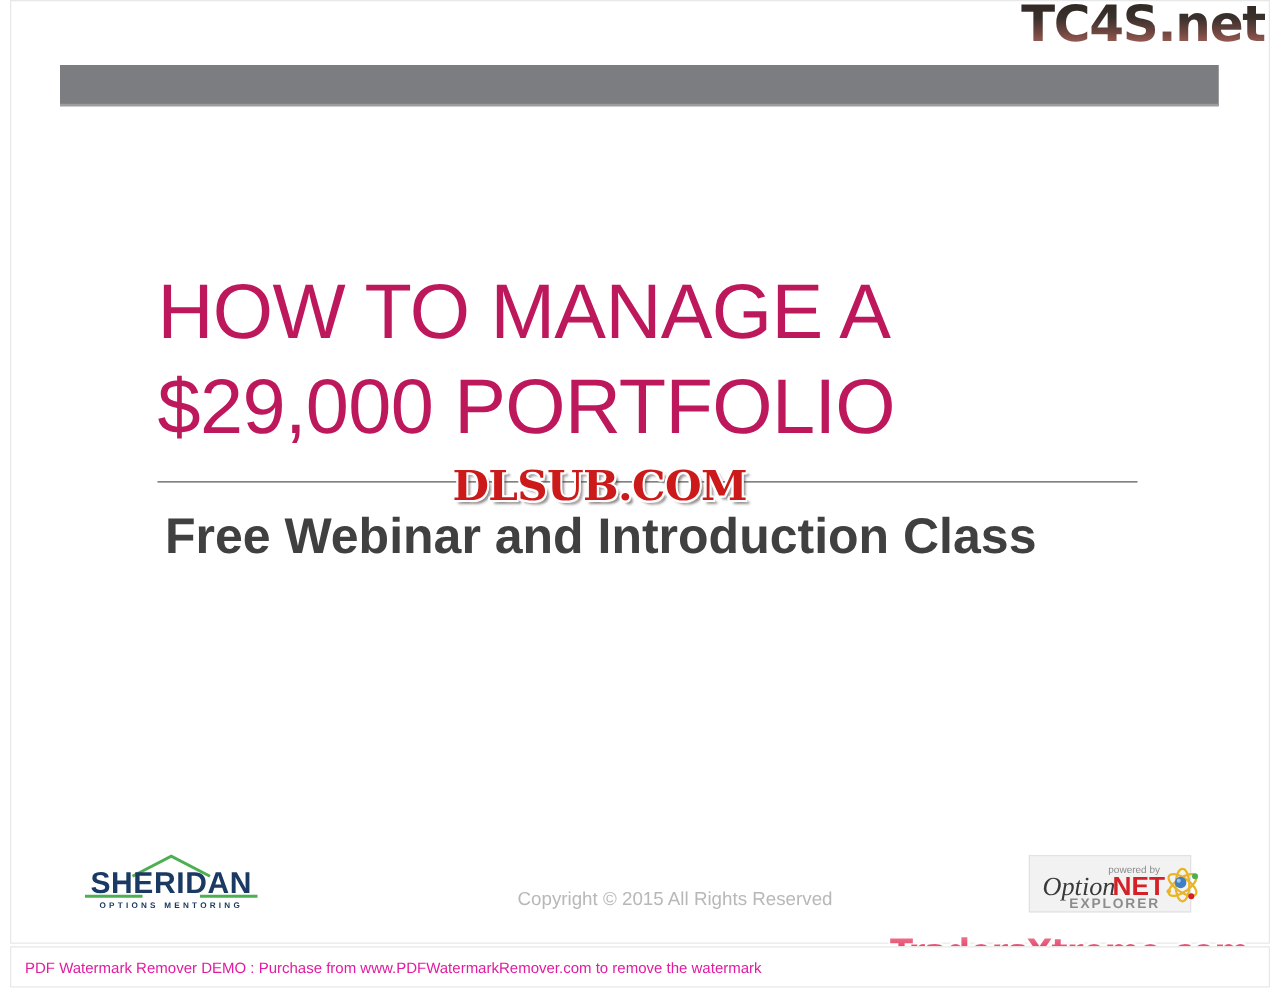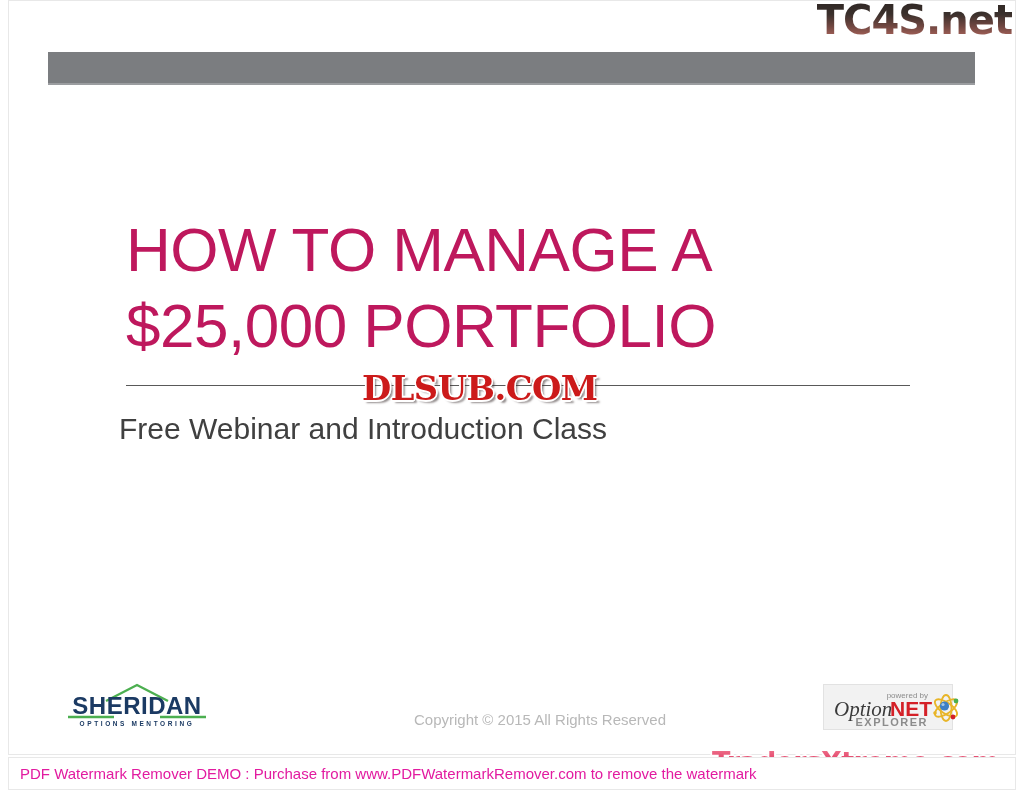--- a/index.html
+++ b/index.html
@@ -83,26 +83,27 @@
     position: absolute;
     left: 126px;
     top: 385px;
     width: 784px;
     height: 0;
     border-top: 1.6px solid #595959;
   }
 
   .subtitle {
     position: absolute;
-    left: 119px;
+    left: 132px;
     top: 410px;
     color: #404040;
-    font-size: 30px;
+    font-size: 40px;
     line-height: 38px;
     white-space: nowrap;
+    font-weight: bold;
   }
 
   
   .dlsub-wm {
     position: absolute;
     left: 362px;
     top: 371px;
     font-family: "DejaVu Serif", serif;
     font-weight: bold;
     font-size: 33px;
@@ -185,39 +186,39 @@
     height: 33px;
     border: 1px solid #e8e8e8;
     box-sizing: border-box;
     background: #ffffff;
   }
   .pdf-banner-text {
     position: absolute;
     left: 20px;
     top: 763px;
     color: #e21ba0;
-    font-size: 15px;
+    font-size: 12px;
     line-height: 22px;
     white-space: nowrap;
   }
 </style>
 </head>
 <body>
 
 <div id="slide">
 
   <div class="page-border"></div>
 
   <div class="tc4s-logo">TC4S.net</div>
 
   <div class="header-band"></div>
 
   <div class="title-block">
     <div class="title-line">HOW TO MANAGE A</div>
-    <div class="title-line">$25,000 PORTFOLIO</div>
+    <div class="title-line">$29,000 PORTFOLIO</div>
   </div>
 
   <div class="title-rule"></div>
 
   <div class="dlsub-wm">DLSUB.COM</div>
 
   <div class="subtitle">Free Webinar and Introduction Class</div>
 
   <div class="copyright">Copyright © 2015 All Rights Reserved</div>
 

